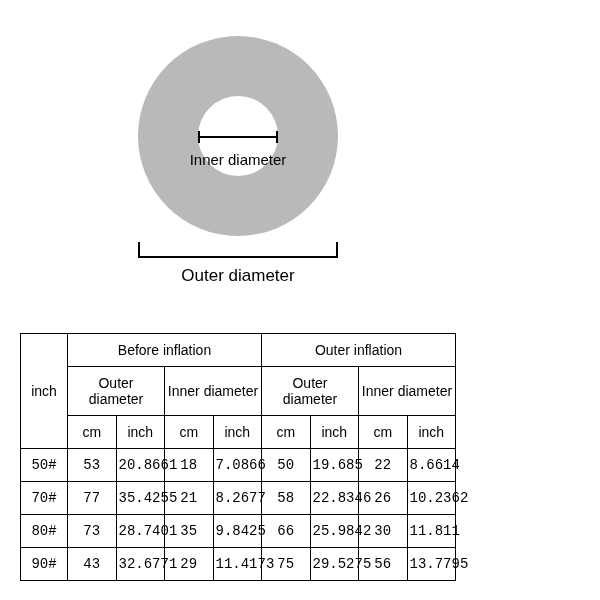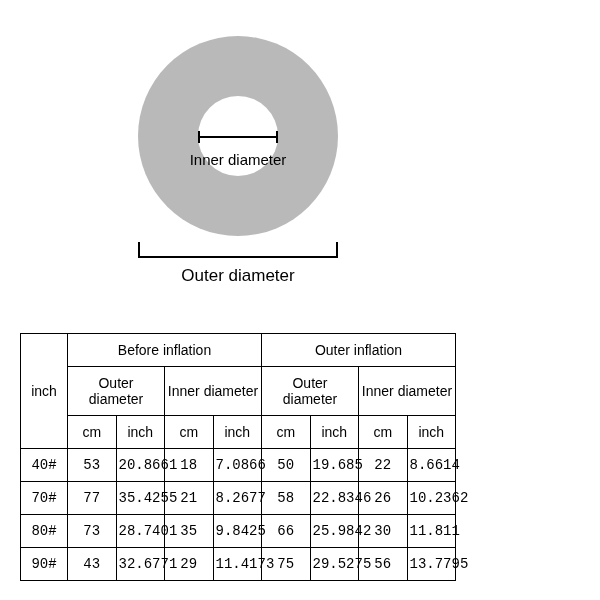--- a/index.html
+++ b/index.html
@@ -124,21 +124,21 @@
           <th>cm</th>
           <th>inch</th>
           <th>cm</th>
           <th>inch</th>
           <th>cm</th>
           <th>inch</th>
         </tr>
       </thead>
       <tbody id="tbody">
           <tr>
-            <td>40#</td>
+            <td>50#</td>
             <td>53</td>
             <td>20.8661</td>
             <td>18</td>
             <td>7.0866</td>
             <td>50</td>
             <td>19.685</td>
             <td>22</td>
             <td>8.6614</td>
           </tr>
           <tr>

